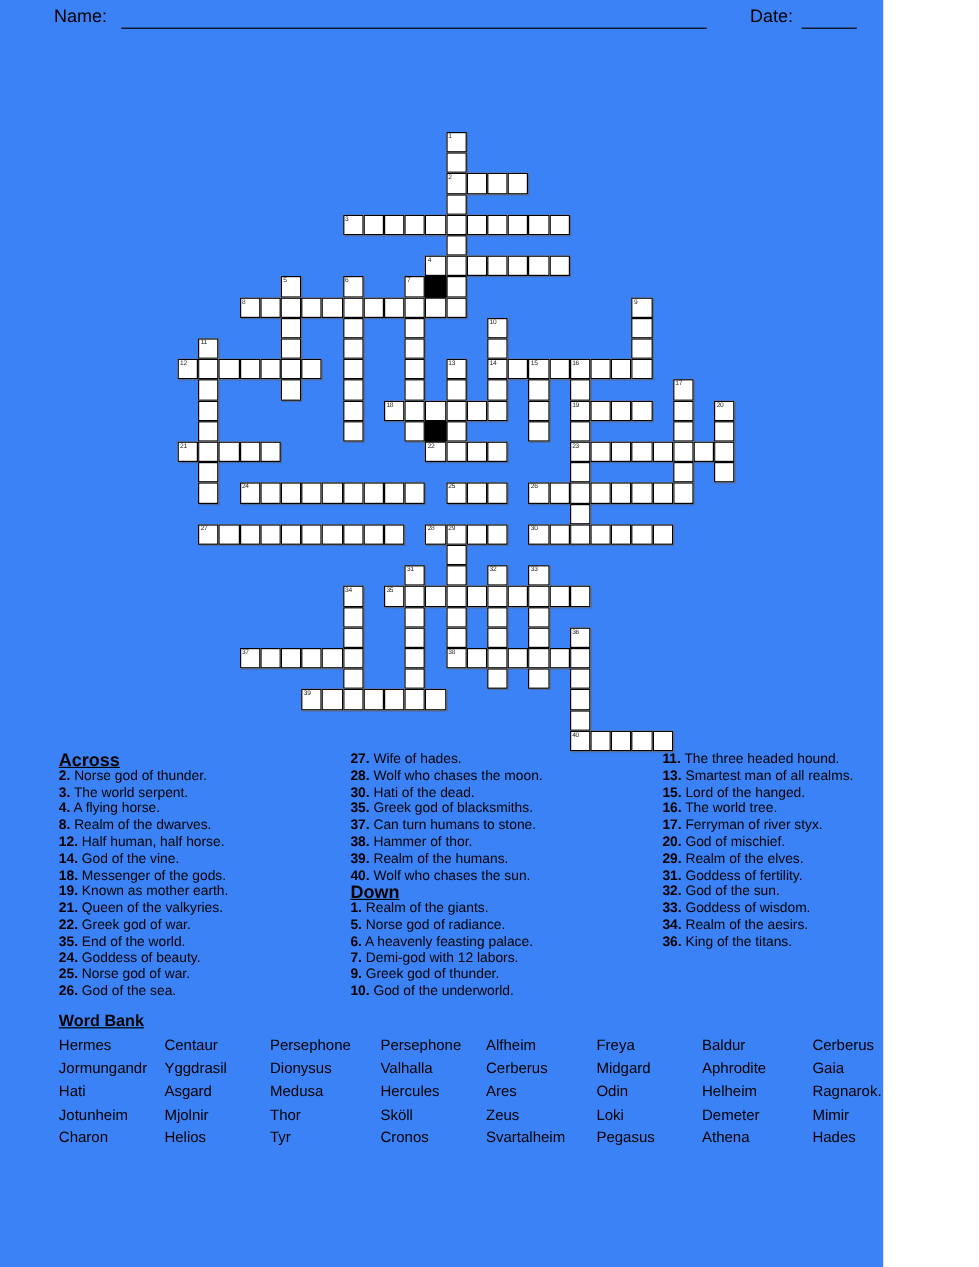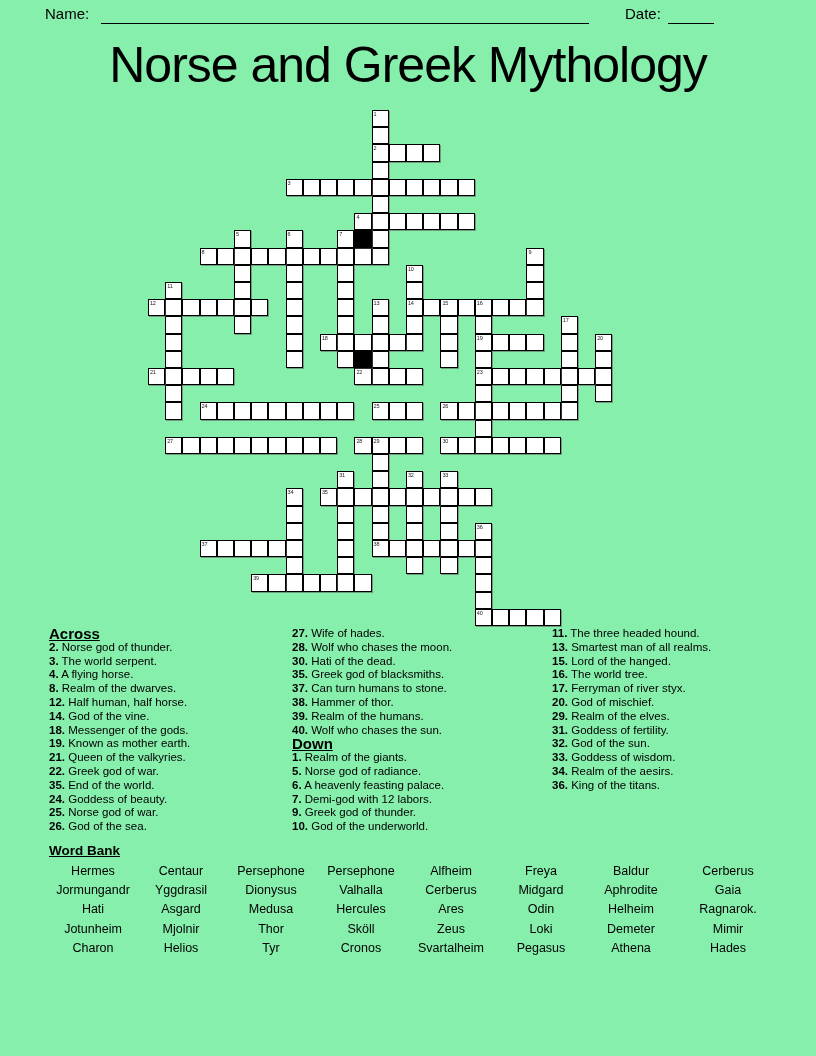--- a/index.html
+++ b/index.html
@@ -1,17 +1,17 @@
 <!DOCTYPE html>
 <html><head>
 <meta charset="utf-8">
 <style>
   html,body { margin:0; padding:0; background:#fff; }
   .page {
-    position:relative; width:816px; height:1056px; background:#86efac;
+    position:relative; width:736px; height:1056px; background:#3b82f6;
     font-family:"Liberation Sans","DejaVu Sans",sans-serif; color:#000;
     overflow:hidden;
   }
   
   .hdr-label { position:absolute; top:5px; font-size:15px; font-weight:400; }
   .fill-line { position:absolute; top:6px; height:17px; border-bottom:1.5px solid #000; }
   
   .title { position:absolute; top:36px; left:0; width:100%; text-align:center;
            font-size:50px; font-weight:400; letter-spacing:-1px; white-space:nowrap; }
   
@@ -24,34 +24,33 @@
   
   .clue-col { position:absolute; top:627px; width:242px; font-size:11.5px; line-height:13.8px; }
   .clue-heading { font-weight:700; text-decoration:underline; font-size:15px; }
   .clue { white-space:nowrap; }
   .cnum { font-weight:700; }
   
   .wb-heading { position:absolute; left:49px; top:843px; font-size:13.5px;
                 font-weight:700; text-decoration:underline; }
   .word-bank { position:absolute; left:49px; top:862px; width:730px; display:grid;
                grid-template-columns:88px 88px 92px 88px 92px 88px 92px auto;
-               font-size:12.5px; line-height:19.2px;text-align:center; }
+               font-size:12.5px; line-height:19.2px; }
   .wb-item { white-space:nowrap; }
 </style>
 </head>
 <body>
 
 <div class="page">
 
   <span class="hdr-label" style="left:45px;">Name:</span>
   <span class="fill-line" style="left:101px; width:488px;"></span>
   <span class="hdr-label" style="left:625px;">Date:</span>
   <span class="fill-line" style="left:668px; width:46px;"></span>
 
-  <div class="title">Norse and Greek Mythology</div>
 
   <div class="grid" style="left: 148px; top: 110px; width: 464.4px; height: 516px;">
       <div class="cell" style="left: 223.6px; top: 0px; width: 17.2px; height: 17.2px;">
         <span class="cellnum">1</span>
       </div>
       <div class="cell" style="left: 223.6px; top: 17.2px; width: 17.2px; height: 17.2px;"></div>
       <div class="cell" style="left: 223.6px; top: 34.4px; width: 17.2px; height: 17.2px;">
         <span class="cellnum">2</span>
       </div>
       <div class="cell" style="left: 223.6px; top: 51.6px; width: 17.2px; height: 17.2px;"></div>

